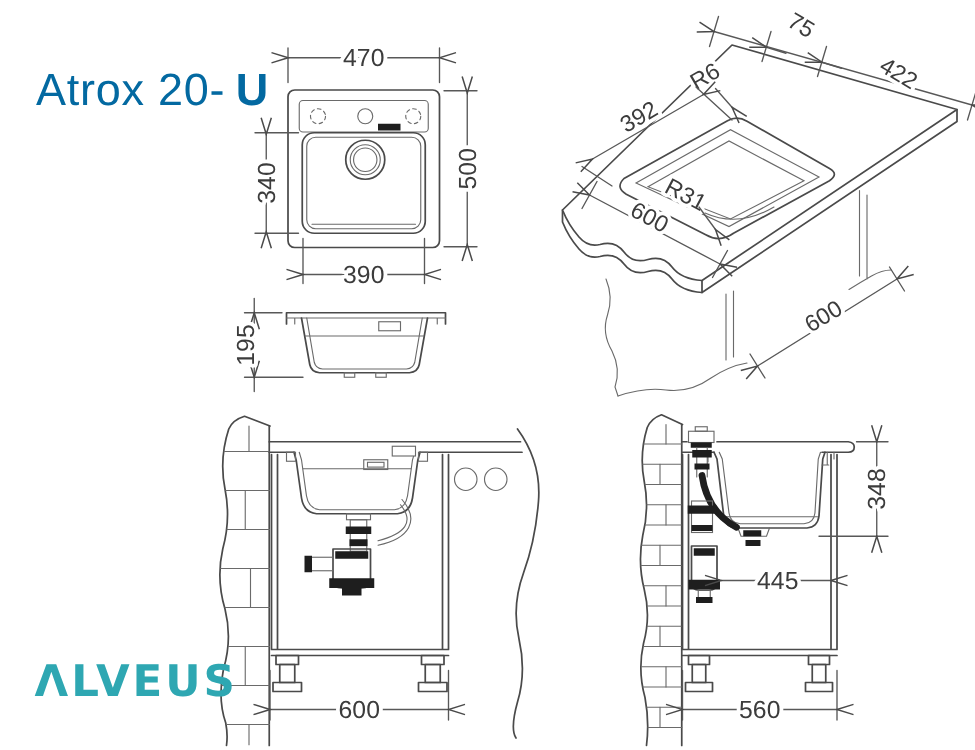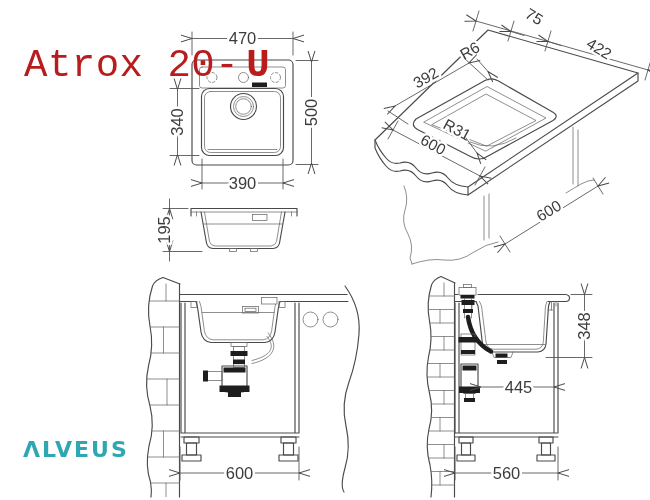--- a/index.html
+++ b/index.html
@@ -9,24 +9,24 @@
   .ln{fill:none;stroke:#4a4a4a;stroke-width:1.15;stroke-linecap:round;stroke-linejoin:round;}
   .thin{fill:none;stroke:#6a6a6a;stroke-width:0.75;stroke-linecap:round;}
   .dim{fill:none;stroke:#585858;stroke-width:0.9;stroke-linecap:round;}
   .blk{fill:#1e1e1e;stroke:none;}
   .whitefill{fill:#ffffff;}
   .dash{stroke-dasharray:2.4,2.2;}
   .fat{fill:none;stroke:#1e1e1e;stroke-width:4.5;stroke-linecap:round;}
   text.d{font-family:"Liberation Sans",sans-serif;font-size:16.5px;fill:#3c3c3c;
          text-anchor:middle;paint-order:stroke;stroke:#ffffff;stroke-width:5px;stroke-linejoin:round;}
   text.r{font-size:15.5px;}
-  #title{position:absolute;left:24px;top:44px;font-size:39px;color:#b91c1c;letter-spacing:0.5px;font-family:Liberation Mono, monospace;}
+  #title{position:absolute;left:24px;top:44px;font-size:30px;color:#0369a1;letter-spacing:0.5px;}
   #title .bold{font-weight:700;margin-left:7px;}
   #logo{position:absolute;left:23px;top:437px;font-family:"DejaVu Sans",sans-serif;
-        font-weight:600;font-size:22px;letter-spacing:2px;}
+        font-weight:600;font-size:29px;letter-spacing:2px;}
 </style>
 </head>
 <body>
 
 <div id="stage">
 
 <svg id="drawing" width="650" height="500" viewBox="0 0 650 500">
   <defs>
     <marker id="ar" markerUnits="userSpaceOnUse" markerWidth="16" markerHeight="12" refX="1" refY="5" orient="auto-start-reverse">
       <path d="M12,1.6 L1,5 L12,8.4" fill="none" stroke="#4a4a4a" stroke-width="1"></path>

